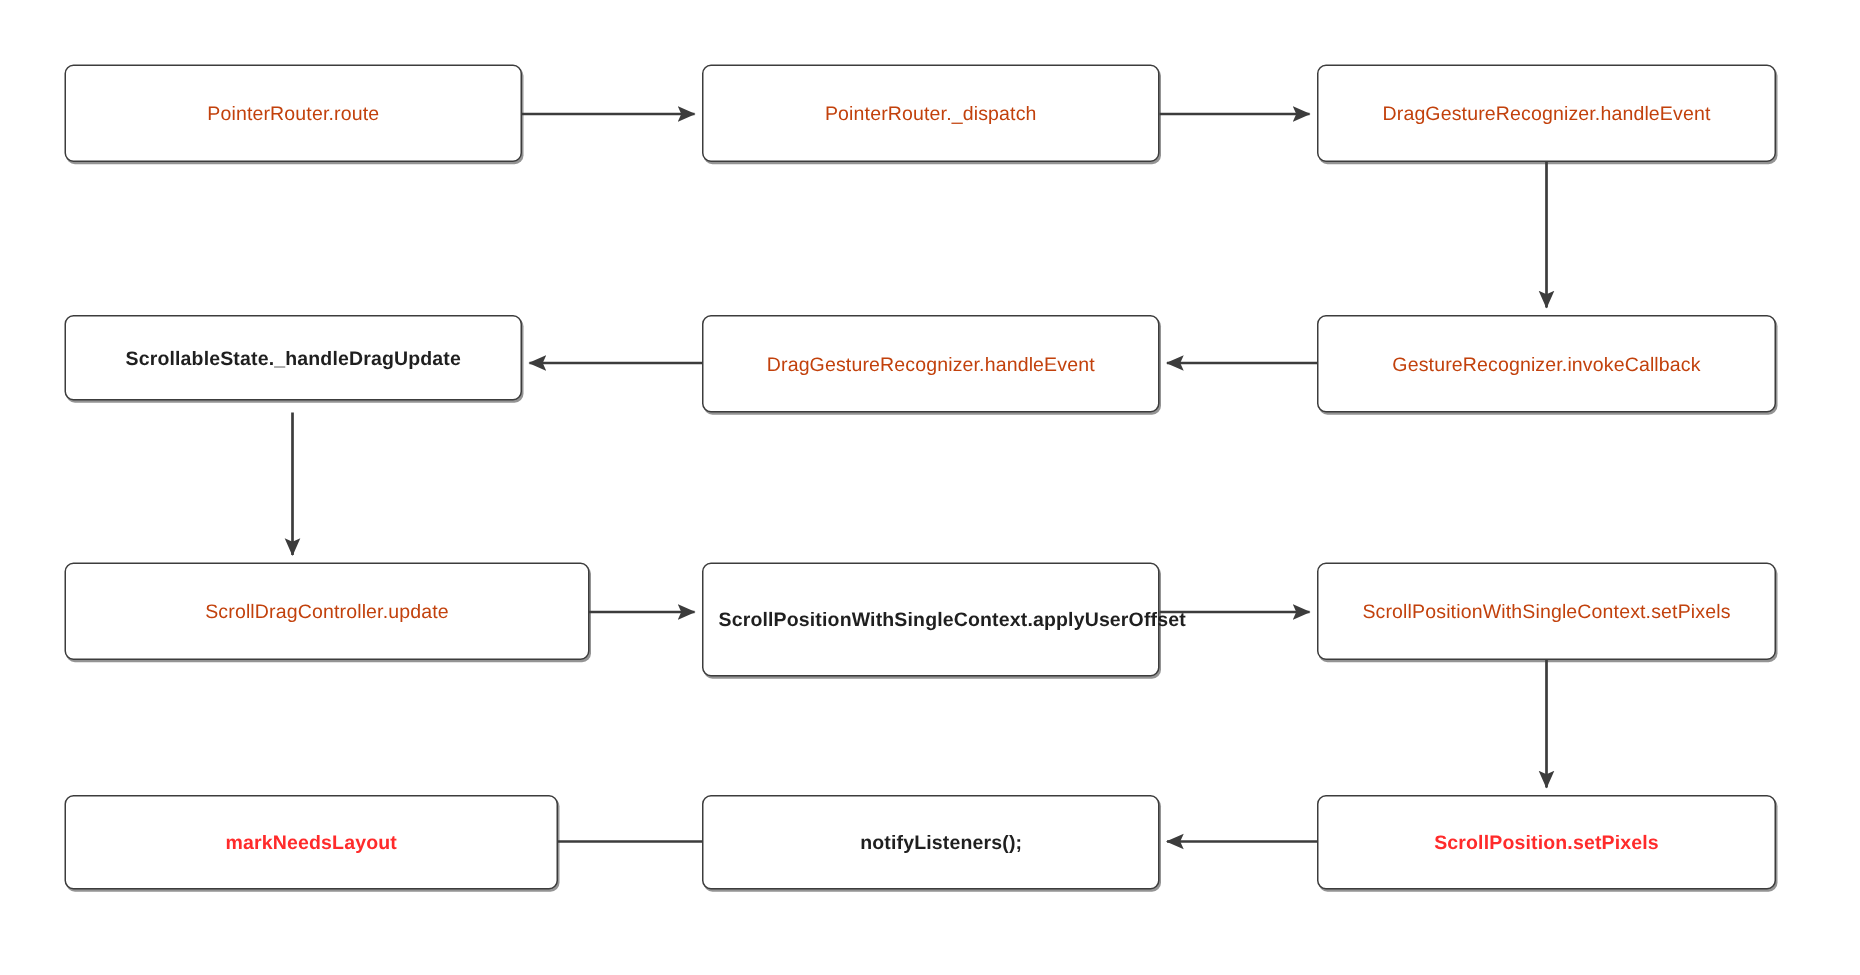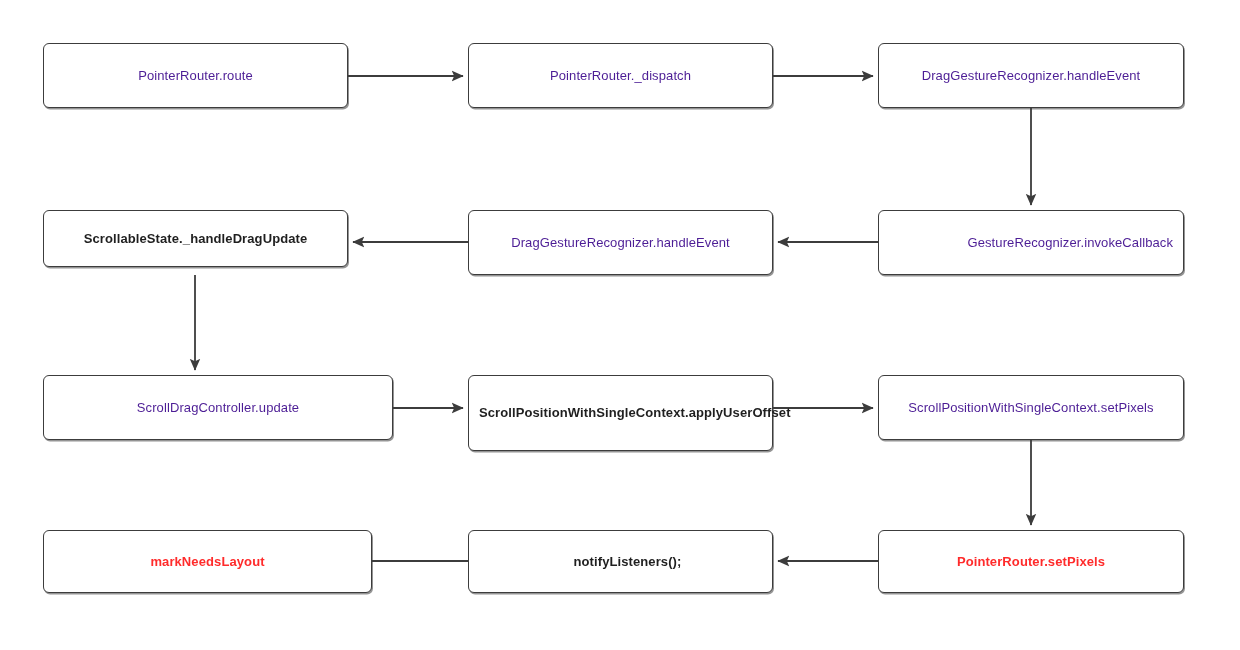--- a/index.html
+++ b/index.html
@@ -31,21 +31,21 @@
     position: absolute;
     box-sizing: border-box;
     border: 1.6px solid #3c3c3c;
     border-radius: 6px;
     background: #ffffff;
     display: flex;
     align-items: center;
     justify-content: center;
     text-align: center;
     padding: 4px 10px;
-    color: #4c1d95;
+    color: #c2410c;
     font-size: 13px;
     line-height: 1.35;
     letter-spacing: 0.1px;
     box-shadow: 1px 1.5px 0 rgba(60,60,60,0.55);
   }
   .node.bold {
     font-weight: bold;
     color: #1f1f1f;
   }
   .node.danger {
@@ -87,35 +87,35 @@
       </div>
       <div class="node" style="left: 878px; top: 43px; width: 306px; height: 65px;">
         <span class="node-label">DragGestureRecognizer.handleEvent</span>
       </div>
       <div class="node bold" style="left: 43px; top: 210px; width: 305px; height: 57px;">
         <span class="node-label">ScrollableState._handleDragUpdate</span>
       </div>
       <div class="node" style="left: 468px; top: 210px; width: 305px; height: 65px;">
         <span class="node-label">DragGestureRecognizer.handleEvent</span>
       </div>
-      <div class="node" style="left: 878px; top: 210px; width: 306px; height: 65px; text-align: right;">
+      <div class="node" style="left: 878px; top: 210px; width: 306px; height: 65px;">
         <span class="node-label">GestureRecognizer.invokeCallback</span>
       </div>
       <div class="node" style="left: 43px; top: 375px; width: 350px; height: 65px;">
         <span class="node-label">ScrollDragController.update</span>
       </div>
       <div class="node bold" style="left: 468px; top: 375px; width: 305px; height: 76px;">
         <span class="node-label">ScrollPositionWithSingleContext.applyUserOffset</span>
       </div>
       <div class="node" style="left: 878px; top: 375px; width: 306px; height: 65px;">
         <span class="node-label">ScrollPositionWithSingleContext.setPixels</span>
       </div>
       <div class="node danger" style="left: 43px; top: 530px; width: 329px; height: 63px; color: rgb(255, 43, 43);">
         <span class="node-label">markNeedsLayout</span>
       </div>
       <div class="node bold" style="left: 468px; top: 530px; width: 305px; height: 63px; padding-left: 24px;">
         <span class="node-label">notifyListeners();</span>
       </div>
       <div class="node danger" style="left: 878px; top: 530px; width: 306px; height: 63px; color: rgb(255, 43, 43);">
-        <span class="node-label">PointerRouter.setPixels</span>
+        <span class="node-label">ScrollPosition.setPixels</span>
       </div>
     </div>
 </div>
 
 </body></html>

